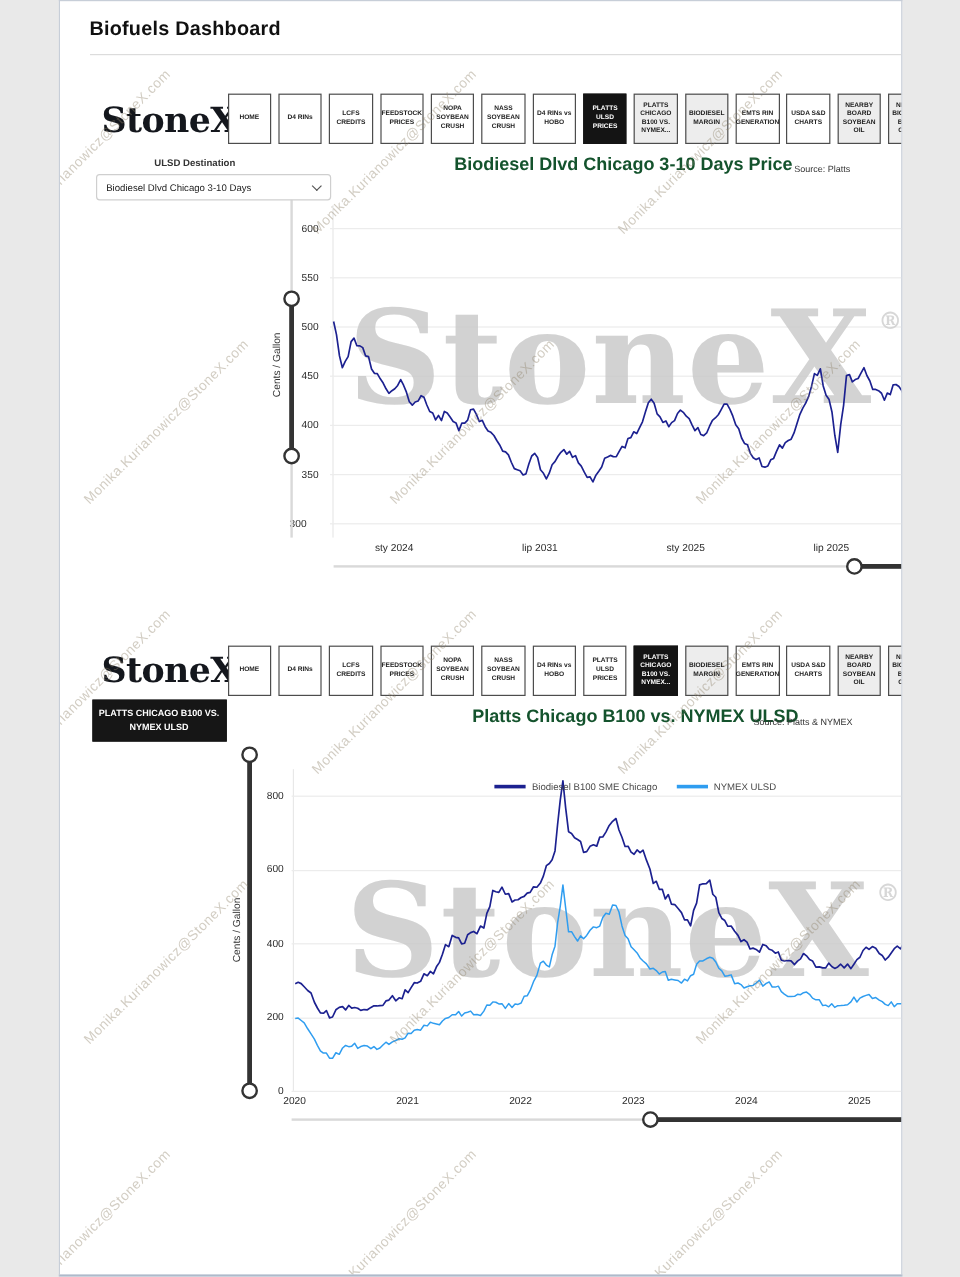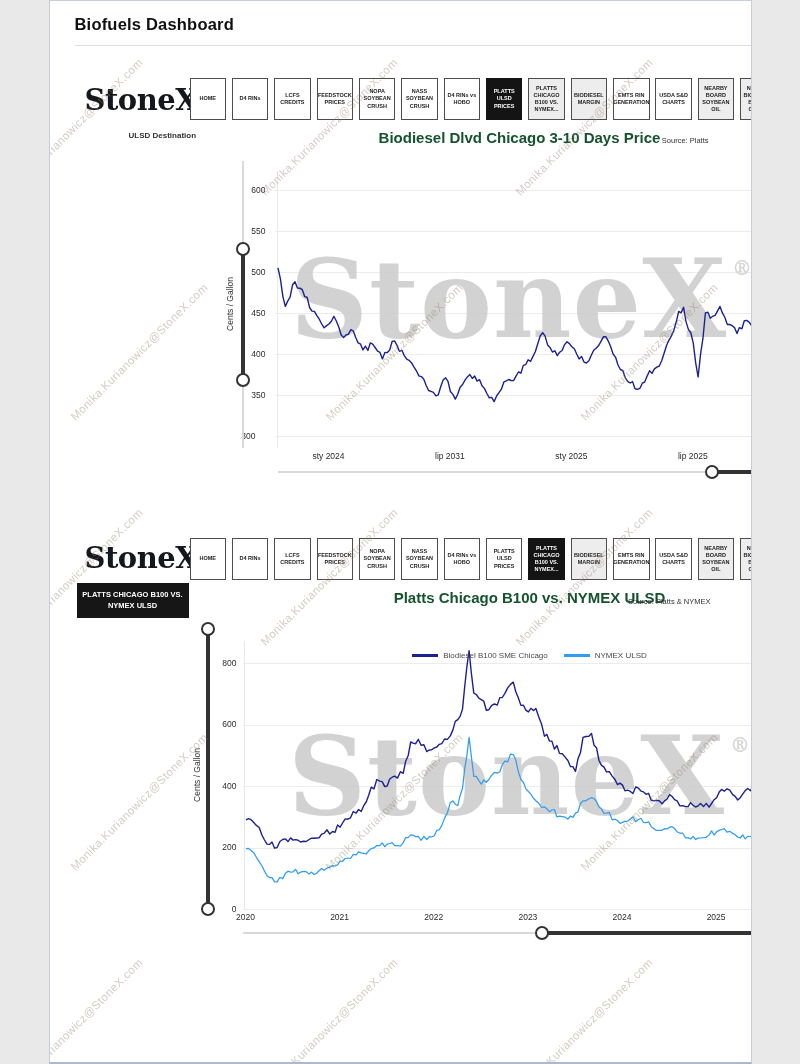--- a/index.html
+++ b/index.html
@@ -67,20 +67,24 @@
       <div class="tab muted" style="left: 478.8px; top: 77px;">PLATTS CHICAGO B100 VS. NYMEX...</div>
       <div class="tab muted" style="left: 521.15px; top: 77px;">BIODIESEL MARGIN</div>
       <div class="tab" style="left: 563.5px; top: 77px;">EMTS RIN GENERATION</div>
       <div class="tab" style="left: 605.85px; top: 77px;">USDA S&amp;D CHARTS</div>
       <div class="tab muted" style="left: 648.2px; top: 77px;">NEARBY BOARD SOYBEAN OIL</div>
       <div class="tab muted" style="left: 690.55px; top: 77px;">NEARBY BIODIESEL BOARD CRUSH</div>
       <div class="tab muted" style="left: 732.9px; top: 77px;">BEAN CRUSH</div>
     </div>
 
   <div class="abs small-label" style="left:33px;top:130px;">ULSD Destination</div>
+  <div class="abs dropdown">
+    <span class="val">Biodiesel Dlvd Chicago 3-10 Days</span>
+    <span class="chev"></span>
+  </div>
 
   <div class="abs chart-title" style="left:230px;top:128px;width:480px;">Biodiesel Dlvd Chicago 3-10 Days Price</div>
   <div class="abs source" style="right:42px;top:135px;width:120px;">Source: Platts</div>
 
   <div class="abs bigwm" style="left:472px;top:298px;"><span>StoneX</span><span class="reg">®</span></div>
 
   <div class="abs track" style="left:192px;top:160px;width:2px;height:287px;"></div>
   <div class="abs fill" style="left:191px;top:248px;width:4px;height:131px;"></div>
   <div class="abs knob" style="left:186px;top:241px;"></div>
   <div class="abs knob" style="left:186px;top:372px;"></div>

